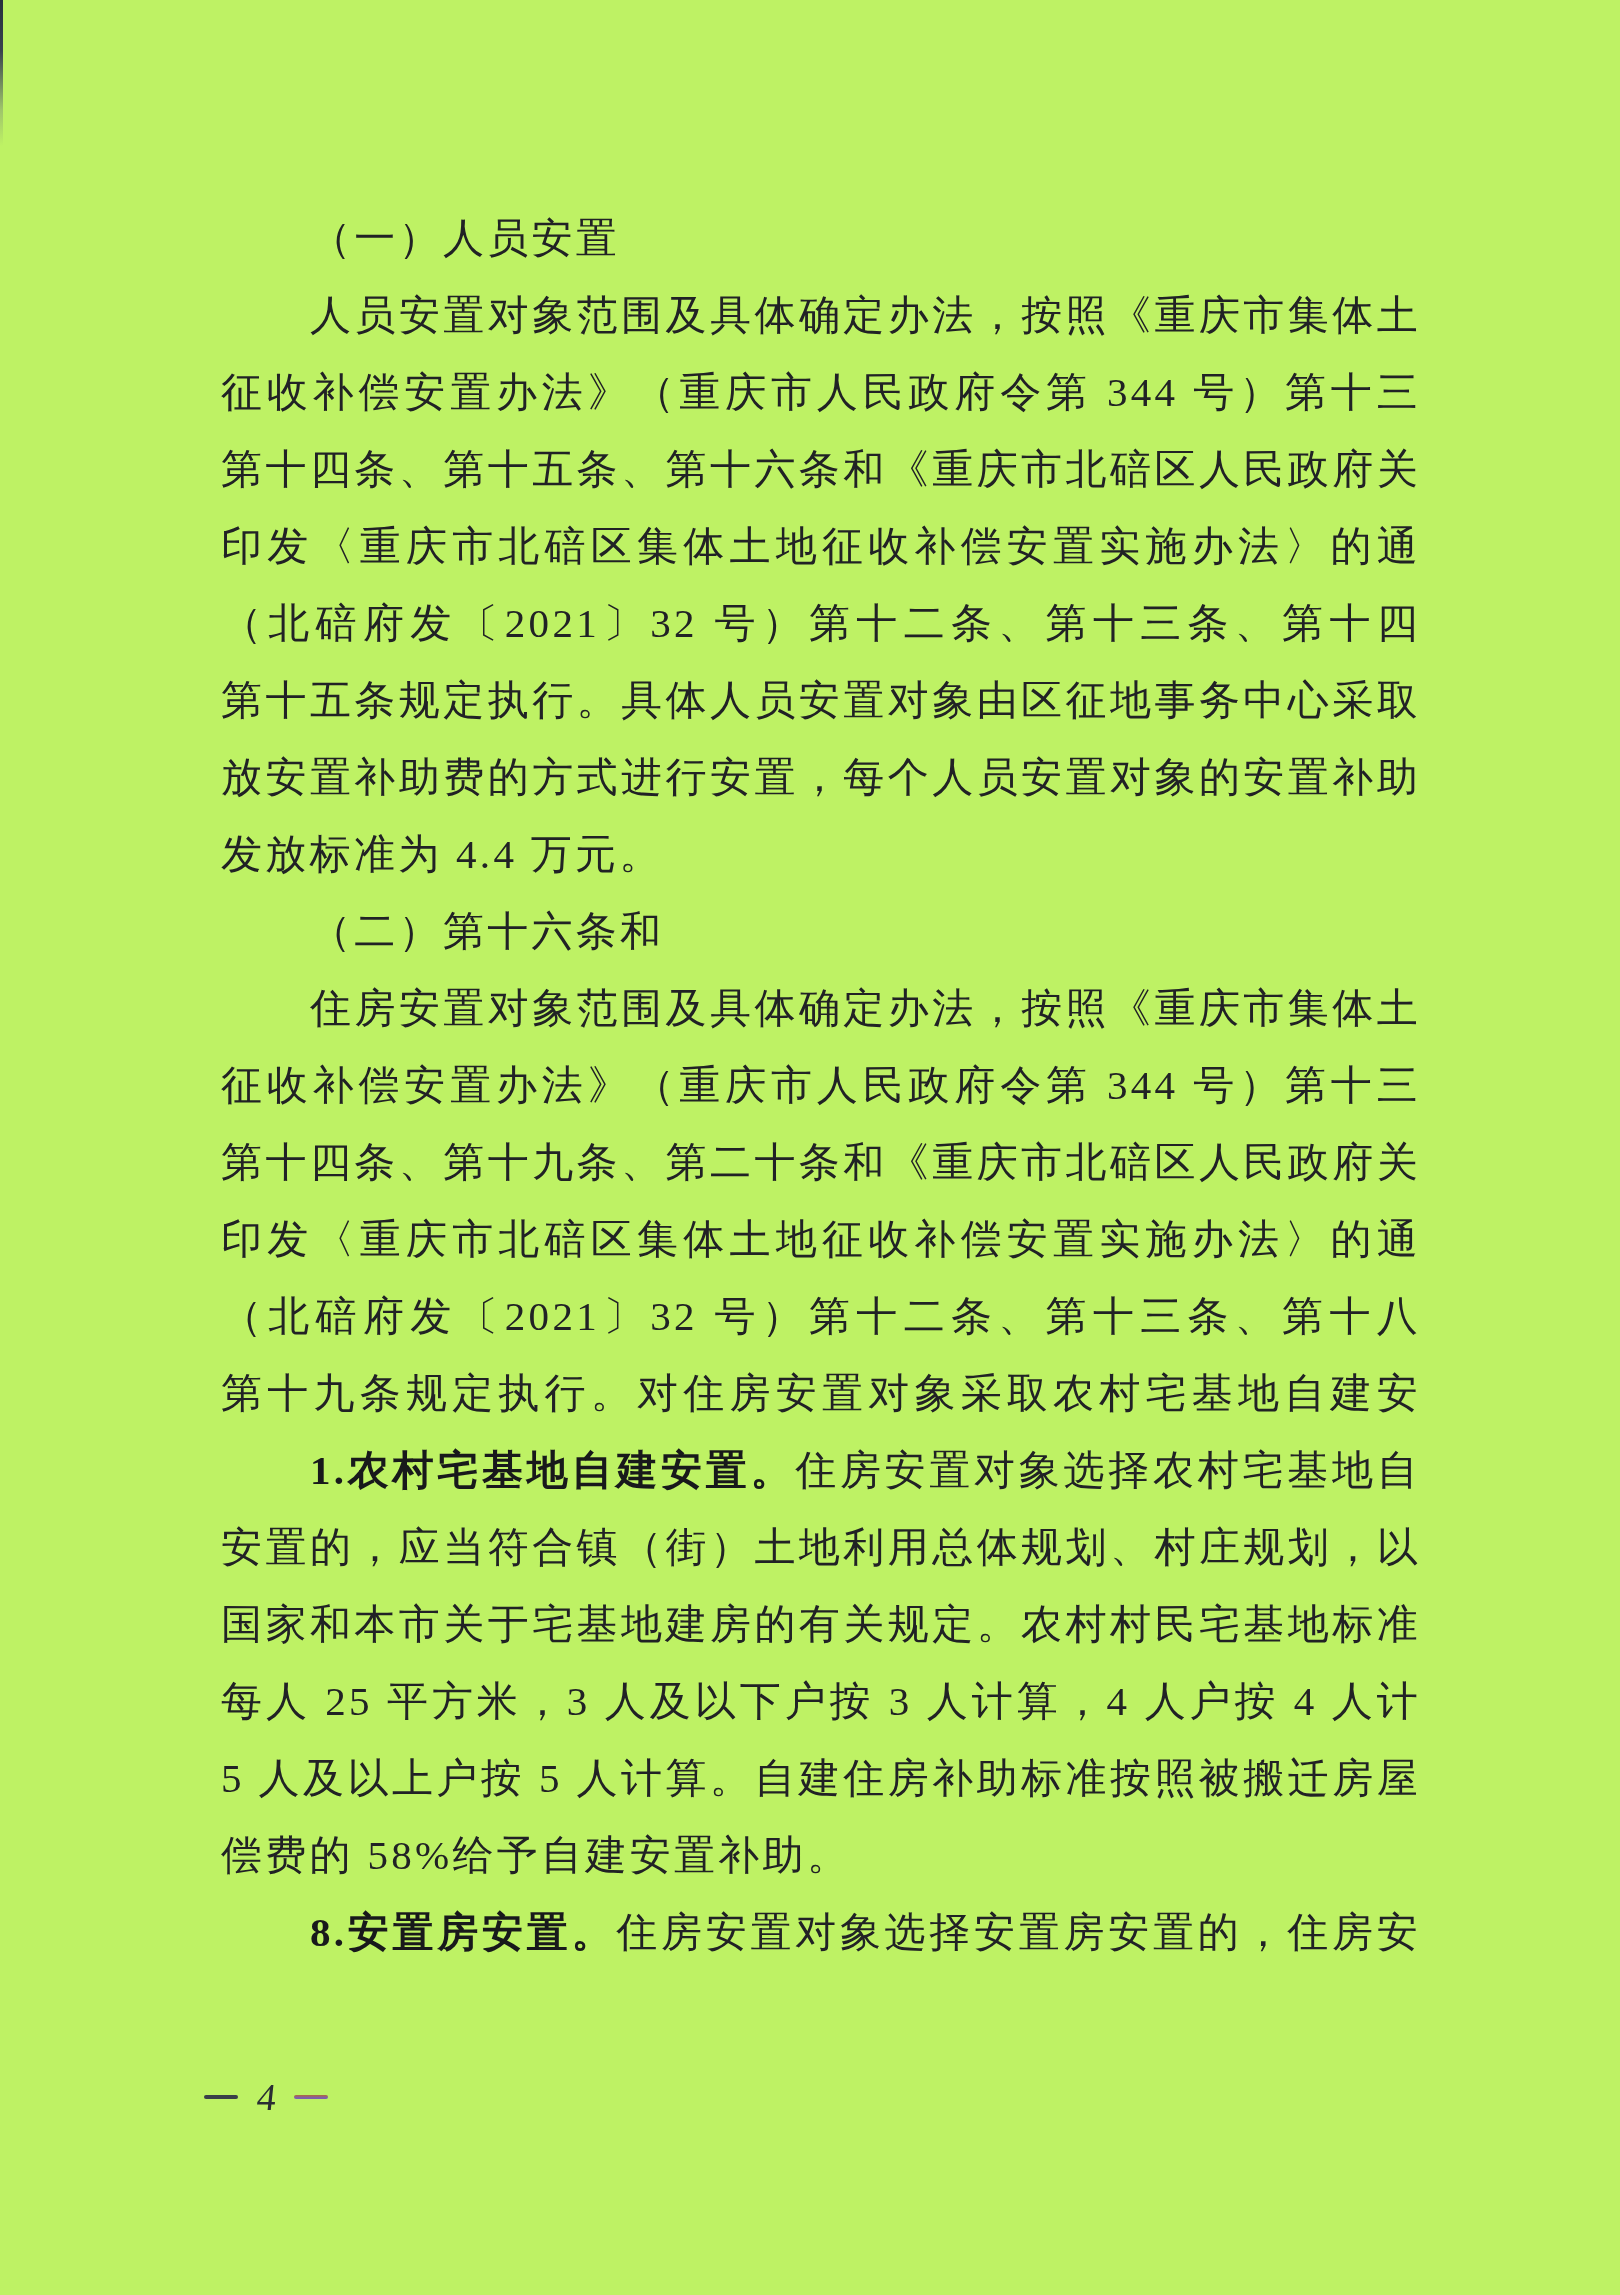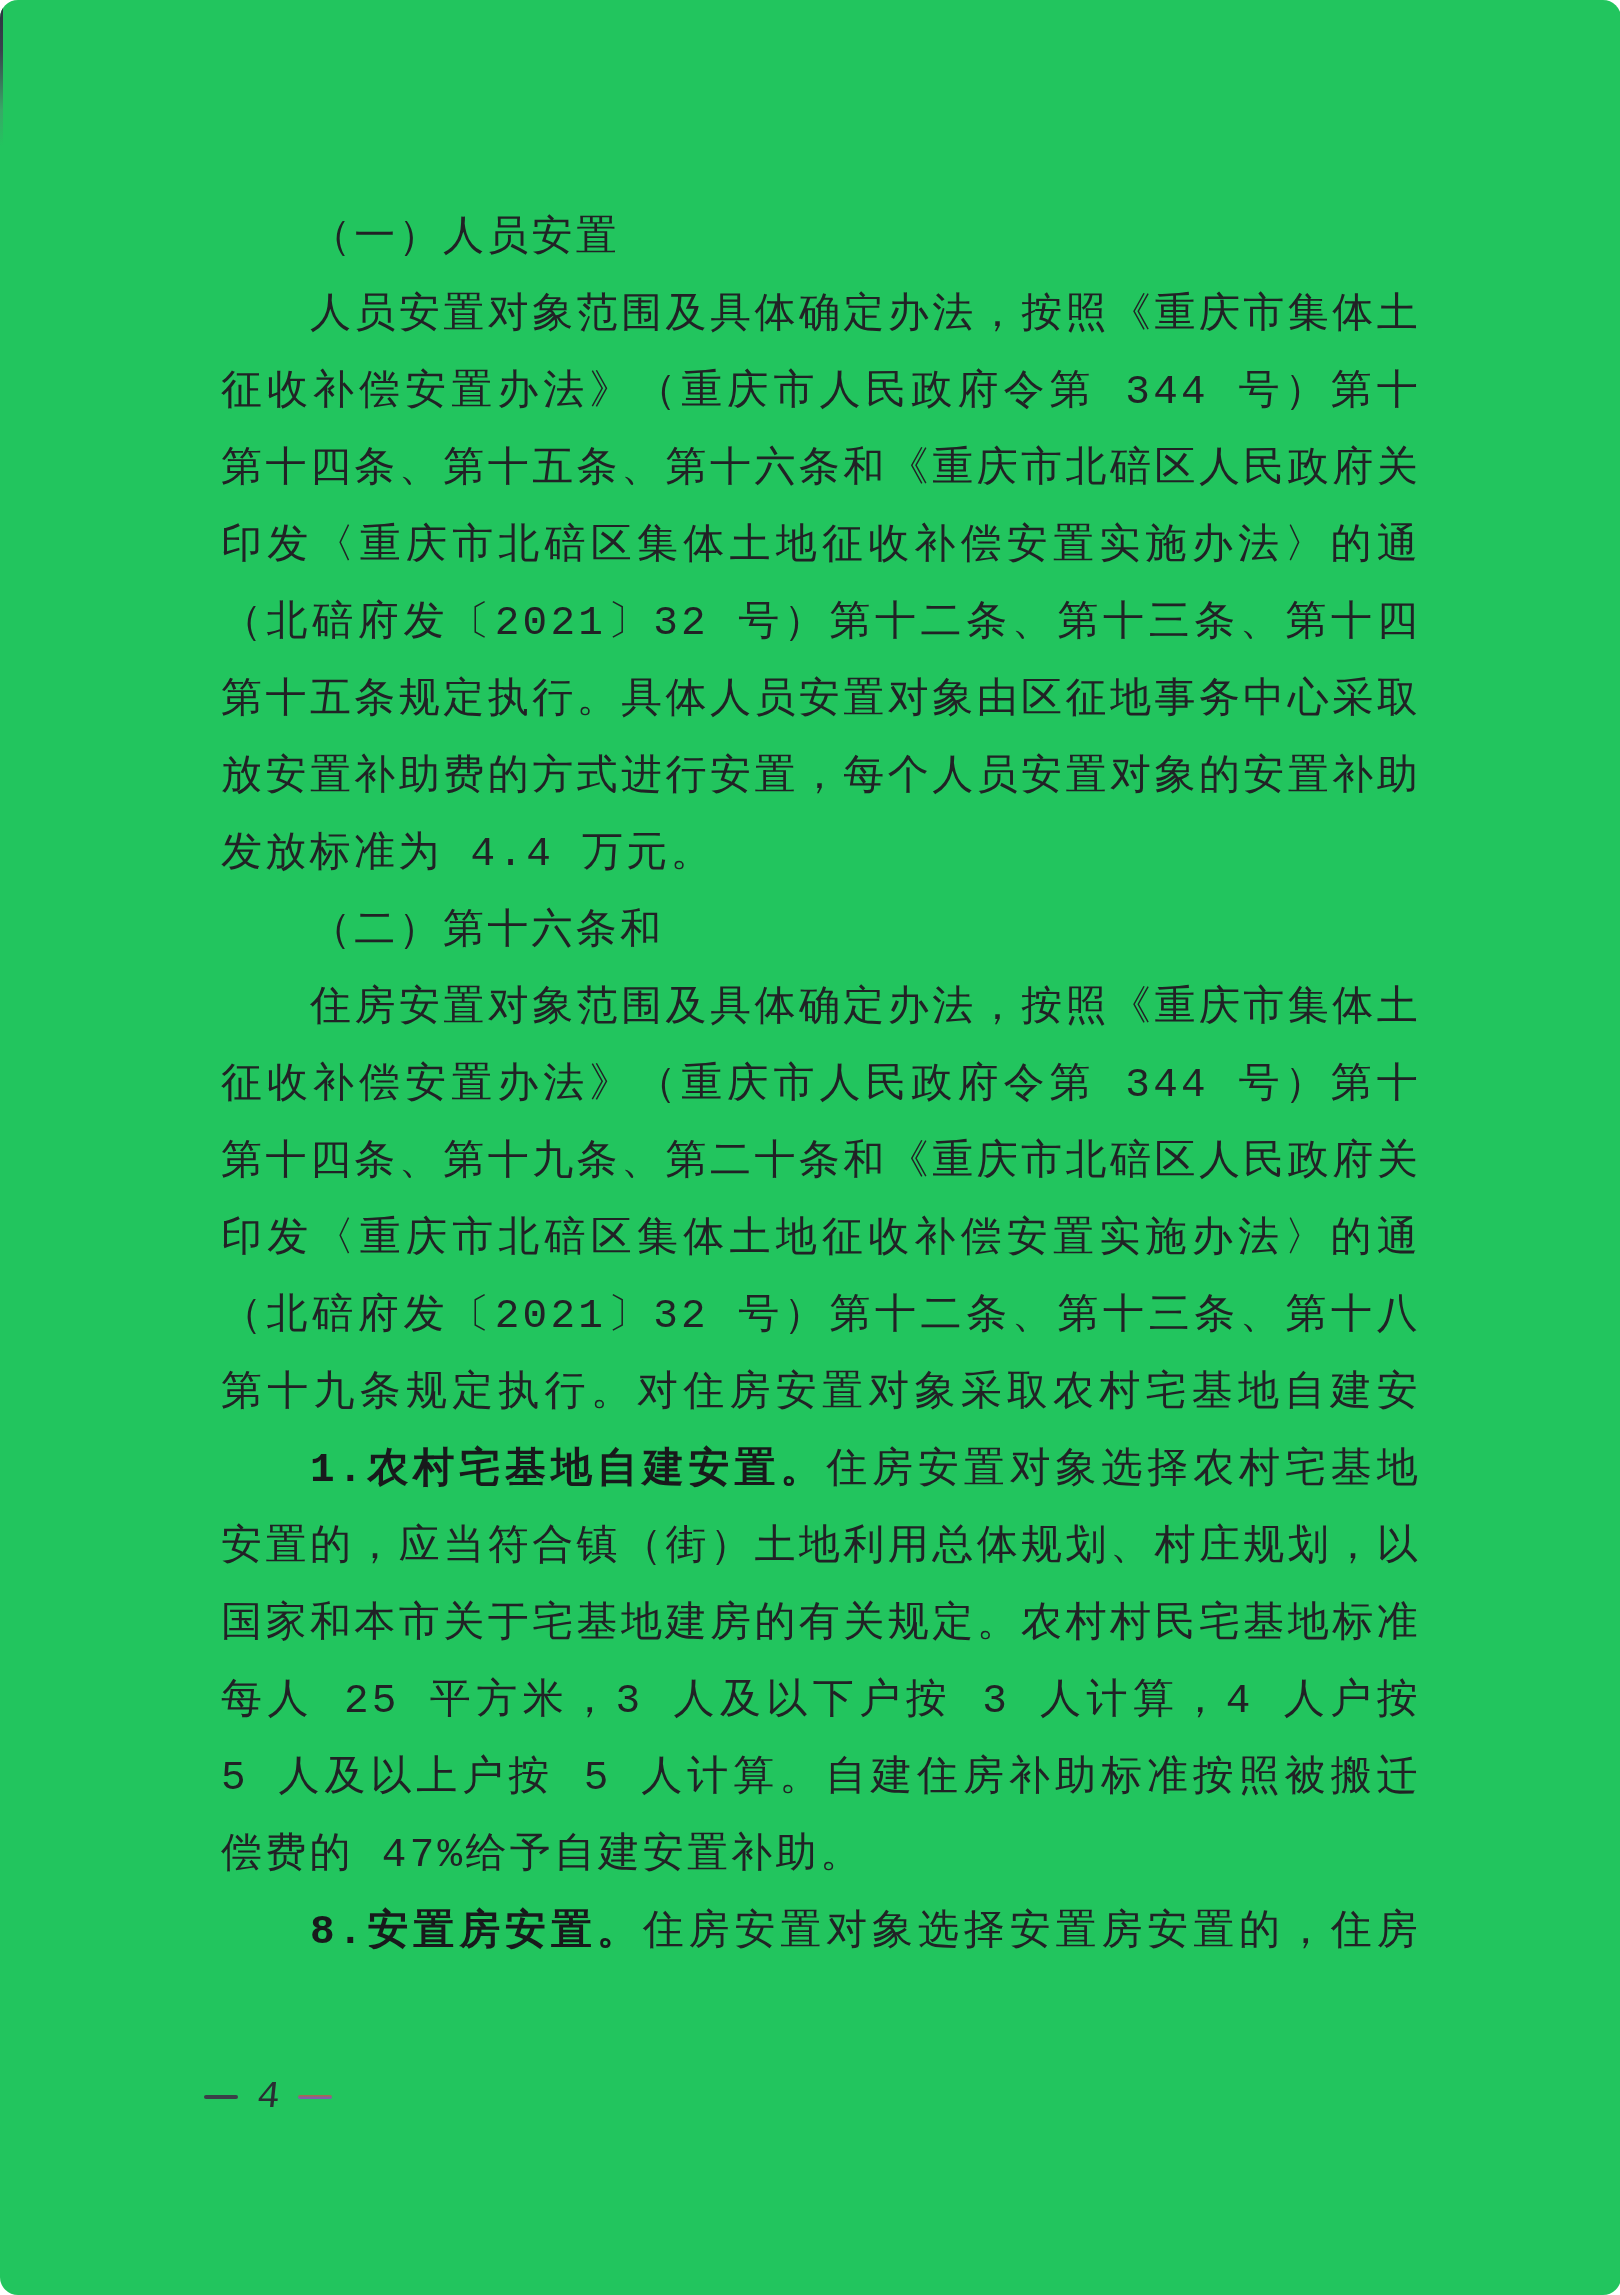--- a/index.html
+++ b/index.html
@@ -4,24 +4,23 @@
 <style>
   html, body {
     margin: 0;
     padding: 0;
     background: #ffffff;
   }
   .page {
     position: relative;
     width: 1621px;
     height: 2295px;
-    background: #22c55e;
+    background: #bef264;
     overflow: hidden;
-    font-family: Liberation Mono, monospace;
-    border-radius: 18px;
+    font-family: Liberation Serif, serif;
   }
   .edge-artifact {
     position: absolute;
     left: 0;
     top: 0;
     width: 3.3px;
     height: 146px;
     background: linear-gradient(to bottom,
       #27313c 0%,
       #39434e 35%,
@@ -106,21 +105,21 @@
       <div class="line fill"><span>征收补偿安置办法》（重庆市人民政府令第 344 号）第十三条、</span></div>
       <div class="line fill"><span>第十四条、第十九条、第二十条和《重庆市北碚区人民政府关于</span></div>
       <div class="line fill"><span>印发〈重庆市北碚区集体土地征收补偿安置实施办法〉的通知》</span></div>
       <div class="line fill"><span>（北碚府发〔2021〕32 号）第十二条、第十三条、第十八条、</span></div>
       <div class="line fill"><span>第十九条规定执行。对住房安置对象采取农村宅基地自建安置、</span></div>
       <div class="line fill indent"><span class="bold-lead">1.农村宅基地自建安置。</span><span>住房安置对象选择农村宅基地自建</span></div>
       <div class="line fill"><span>安置的，应当符合镇（街）土地利用总体规划、村庄规划，以及</span></div>
       <div class="line fill"><span>国家和本市关于宅基地建房的有关规定。农村村民宅基地标准为</span></div>
       <div class="line fill"><span>每人 25 平方米，3 人及以下户按 3 人计算，4 人户按 4 人计算，</span></div>
       <div class="line fill"><span>5 人及以上户按 5 人计算。自建住房补助标准按照被搬迁房屋补</span></div>
-      <div class="line"><span>偿费的 47%给予自建安置补助。</span></div>
+      <div class="line"><span>偿费的 58%给予自建安置补助。</span></div>
       <div class="line fill indent"><span class="bold-lead">8.安置房安置。</span><span>住房安置对象选择安置房安置的，住房安置</span></div>
     </div>
 
   <div class="footer">
     <span class="dash left"></span>
     <span class="page-num">4</span>
     <span class="dash right"></span>
   </div>
 
 </div>

